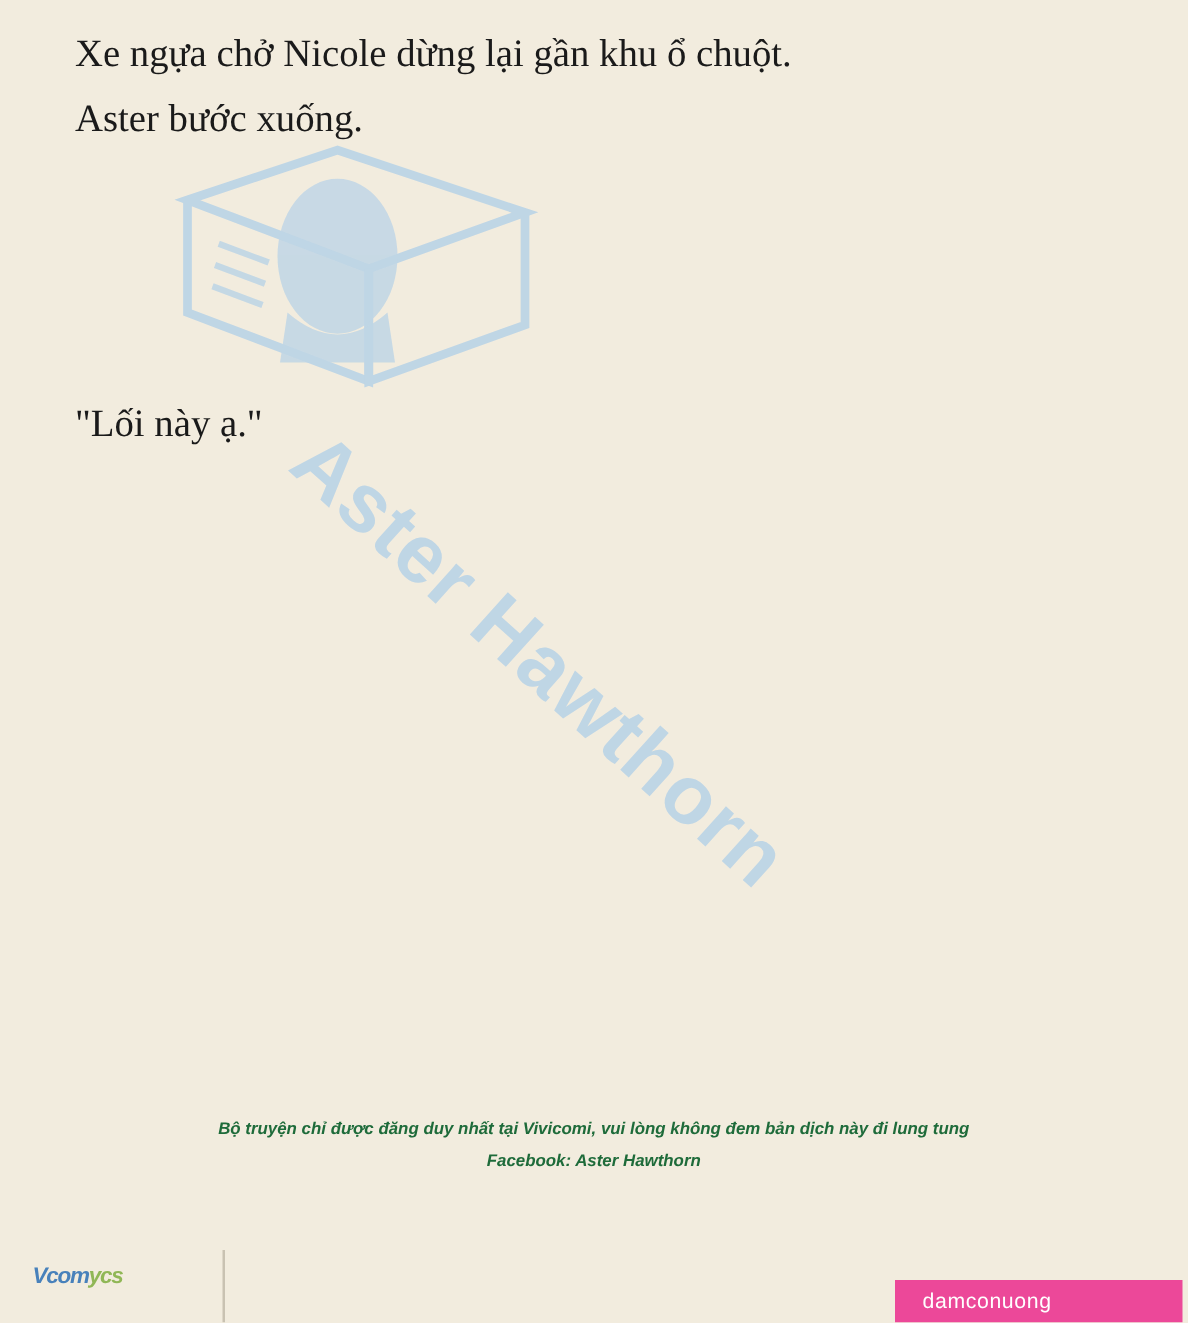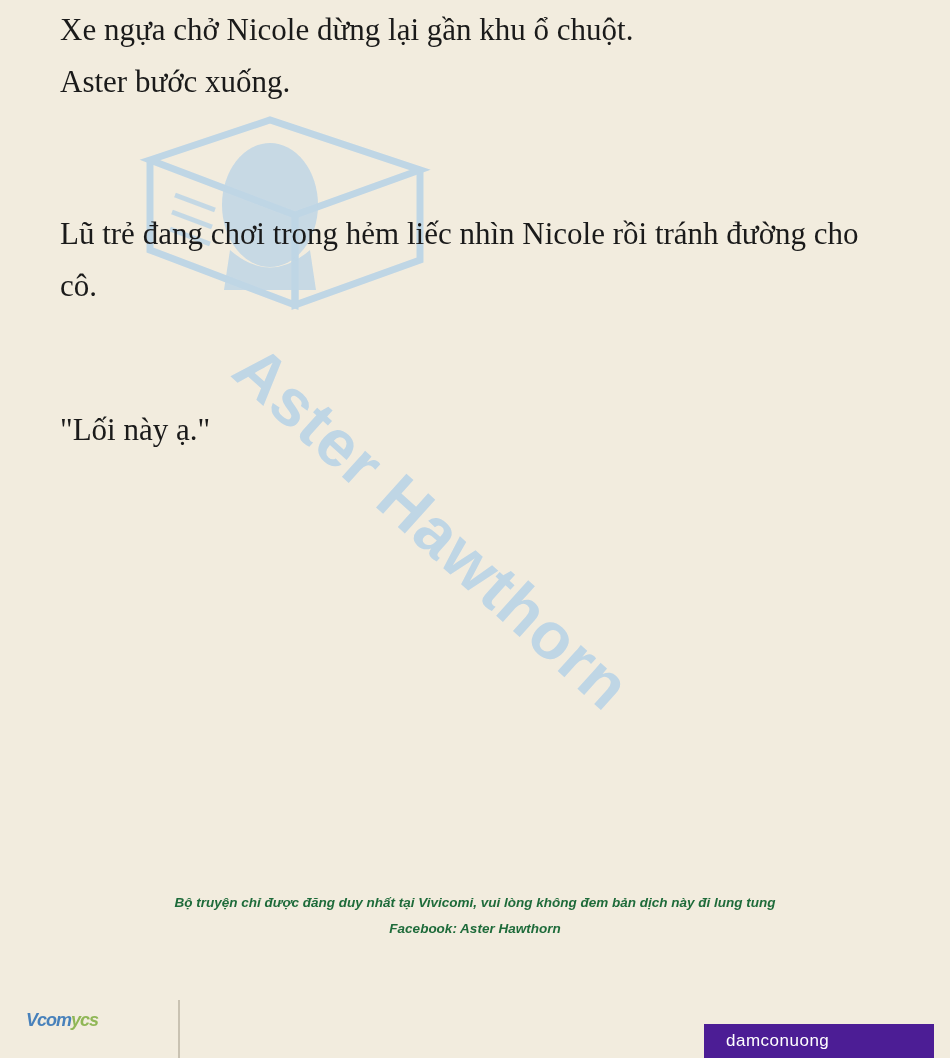--- a/index.html
+++ b/index.html
@@ -50,21 +50,21 @@
     top: 0px;
     width: 320px;
     height: 220px;
     opacity: 0.95;
   }
 
   
   .story {
     position: relative;
     z-index: 3;
-    padding: 0 60px;
+    padding: 13px 60px;
     box-sizing: border-box;
   }
   .para {
     font-size: 31px;
     line-height: 52px;
     color: #1a1a1a;
     margin: 0;
     max-width: 830px;
   }
   .para.p1 { padding-top: 4px; }
@@ -115,25 +115,25 @@
   .tick {
     position: absolute;
     left: 178px;
     bottom: 0;
     width: 2px;
     height: 58px;
     background: #c9c2b2;
   }
   .badge-right {
     position: absolute;
-    right: 16px;
+    right: 4px;
     bottom: 0;
     width: 230px;
     height: 34px;
-    background: #4c1d95;
+    background: #ec4899;
   }
   .badge-right span {
     position: absolute;
     left: 22px;
     top: 7px;
     font-family: "Liberation Sans", sans-serif;
     font-size: 17px;
     letter-spacing: 0.5px;
     color: #ffffff;
   }
@@ -160,21 +160,20 @@
         <line x1="50" y1="129" x2="90" y2="144"></line>
       </g>
     </svg>
     <div class="wm-text">Aster Hawthorn</div>
   </div>
 
   <div class="story">
     <p class="para p1">Xe ngựa chở Nicole dừng lại gần khu ổ chuột.</p>
     <p class="para">Aster bước xuống.</p>
     <div class="gap-lg"></div>
-    <p class="para">Lũ trẻ đang chơi trong hẻm liếc nhìn Nicole rồi tránh đường cho cô.</p>
     <div class="gap-md"></div>
     <p class="para">"Lối này ạ."</p>
     <div class="gap-sm"></div>
   </div>
 
   <div class="credits">
     <div class="credit-line">Bộ truyện chỉ được đăng duy nhất tại Vivicomi, vui lòng không đem bản dịch này đi lung tung</div>
     <div class="credit-line">Facebook: Aster Hawthorn</div>
   </div>
 

